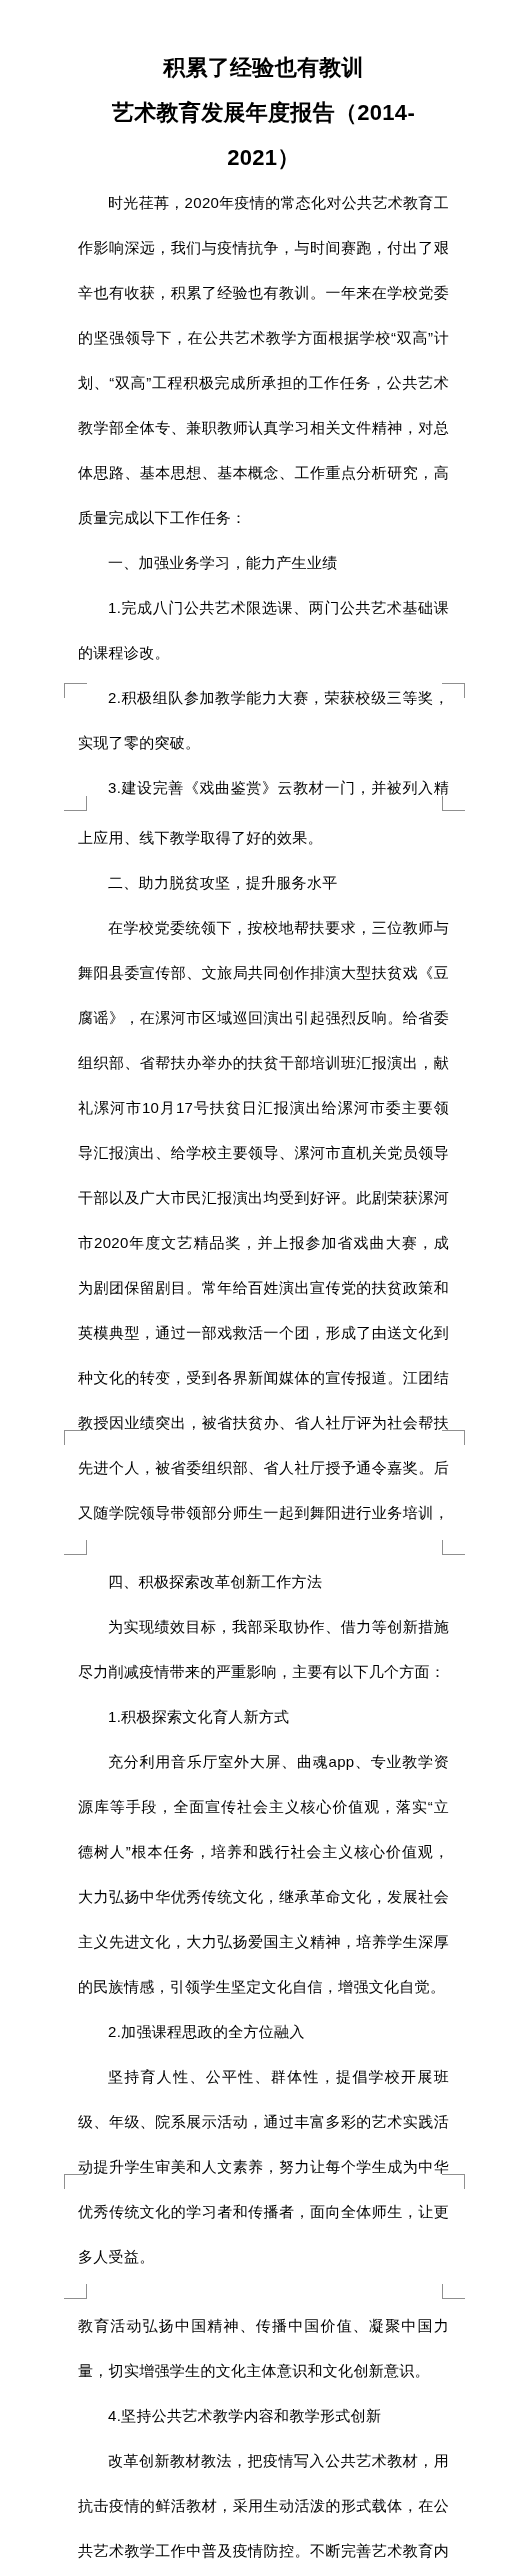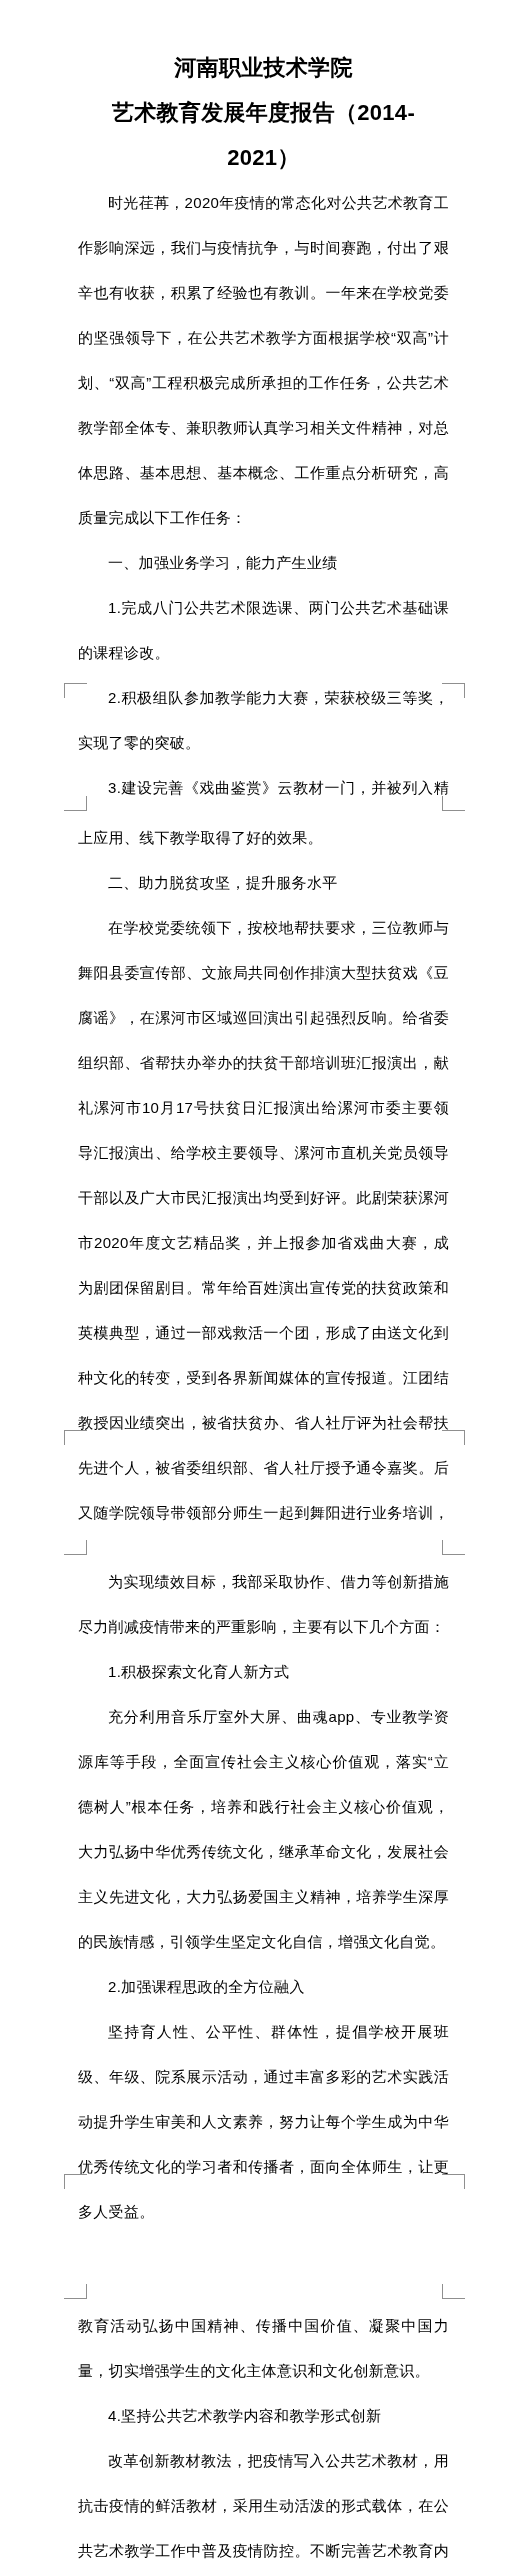--- a/index.html
+++ b/index.html
@@ -55,21 +55,21 @@
   .mark.bottom.r { border-top: 0.5px solid #8f8f8f; border-right: 0.5px solid #8f8f8f; }
   
   .mark.top.l { border-bottom: 0.5px solid #8f8f8f; border-right: 0.5px solid #8f8f8f; }
   .mark.top.r { border-bottom: 0.5px solid #8f8f8f; border-left: 0.5px solid #8f8f8f; }
 </style>
 </head>
 <body>
 
 <div class="page page-1">
   <div class="textarea">
-    <p class="doc-title">河南职业技术学院</p>
+    <p class="doc-title">积累了经验也有教训</p>
     <p class="doc-title">艺术教育发展年度报告（2014-2021）</p>
     <p class="para">时光荏苒，2020年疫情的常态化对公共艺术教育工作影响深远，我们与疫情抗争，与时间赛跑，付出了艰辛也有收获，积累了经验也有教训。一年来在学校党委的坚强领导下，在公共艺术教学方面根据学校“双高”计划、“双高”工程积极完成所承担的工作任务，公共艺术教学部全体专、兼职教师认真学习相关文件精神，对总体思路、基本思想、基本概念、工作重点分析研究，高质量完成以下工作任务：</p>
     <p class="heading">一、加强业务学习，能力产生业绩</p>
     <p class="para">1.完成八门公共艺术限选课、两门公共艺术基础课的课程诊改。</p>
     <p class="para">2.积极组队参加教学能力大赛，荣获校级三等奖，实现了零的突破。</p>
     <p class="para">3.建设完善《戏曲鉴赏》云教材一门，并被列入精品在线课程建设项目。</p>
 
   </div>
   <div class="mark bottom l" style="top:683px"></div>
   <div class="mark bottom r" style="top:683px"></div>
@@ -85,20 +85,21 @@
 
   </div>
   <div class="mark bottom l" style="top:634px"></div>
   <div class="mark bottom r" style="top:634px"></div>
 </div>
 
 <div class="page page-3">
   <div class="mark top l" style="top:0"></div>
   <div class="mark top r" style="top:0"></div>
   <div class="textarea">
+    <p class="heading">四、积极探索改革创新工作方法</p>
     <p class="para">为实现绩效目标，我部采取协作、借力等创新措施尽力削减疫情带来的严重影响，主要有以下几个方面：</p>
     <p class="para">1.积极探索文化育人新方式</p>
     <p class="para">充分利用音乐厅室外大屏、曲魂app、专业教学资源库等手段，全面宣传社会主义核心价值观，落实“立德树人”根本任务，培养和践行社会主义核心价值观，大力弘扬中华优秀传统文化，继承革命文化，发展社会主义先进文化，大力弘扬爱国主义精神，培养学生深厚的民族情感，引领学生坚定文化自信，增强文化自觉。</p>
     <p class="para">2.加强课程思政的全方位融入</p>
     <p class="para">坚持育人性、公平性、群体性，提倡学校开展班级、年级、院系展示活动，通过丰富多彩的艺术实践活动提升学生审美和人文素养，努力让每个学生成为中华优秀传统文化的学习者和传播者，面向全体师生，让更多人受益。</p>
 
   </div>
   <div class="mark bottom l" style="top:634px"></div>
   <div class="mark bottom r" style="top:634px"></div>
 </div>

